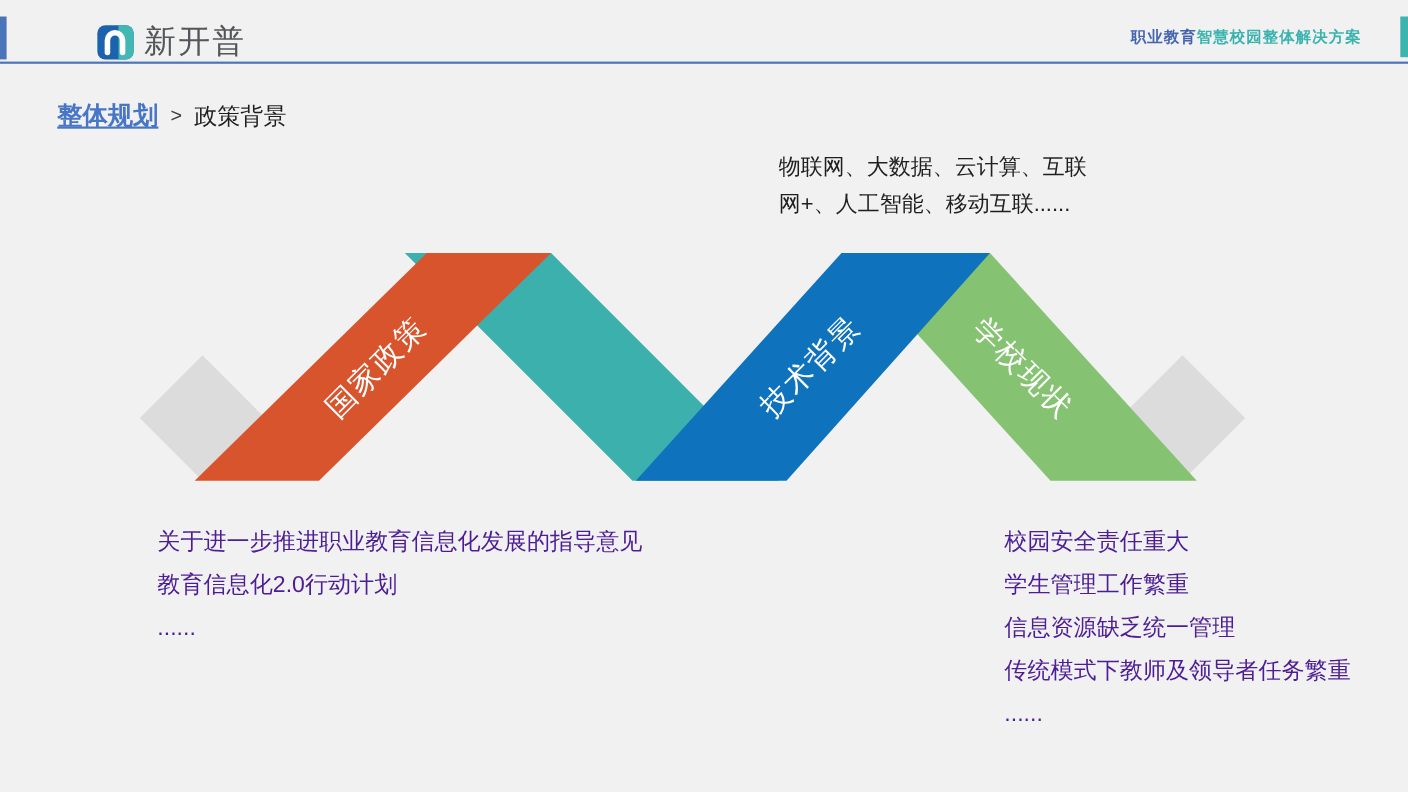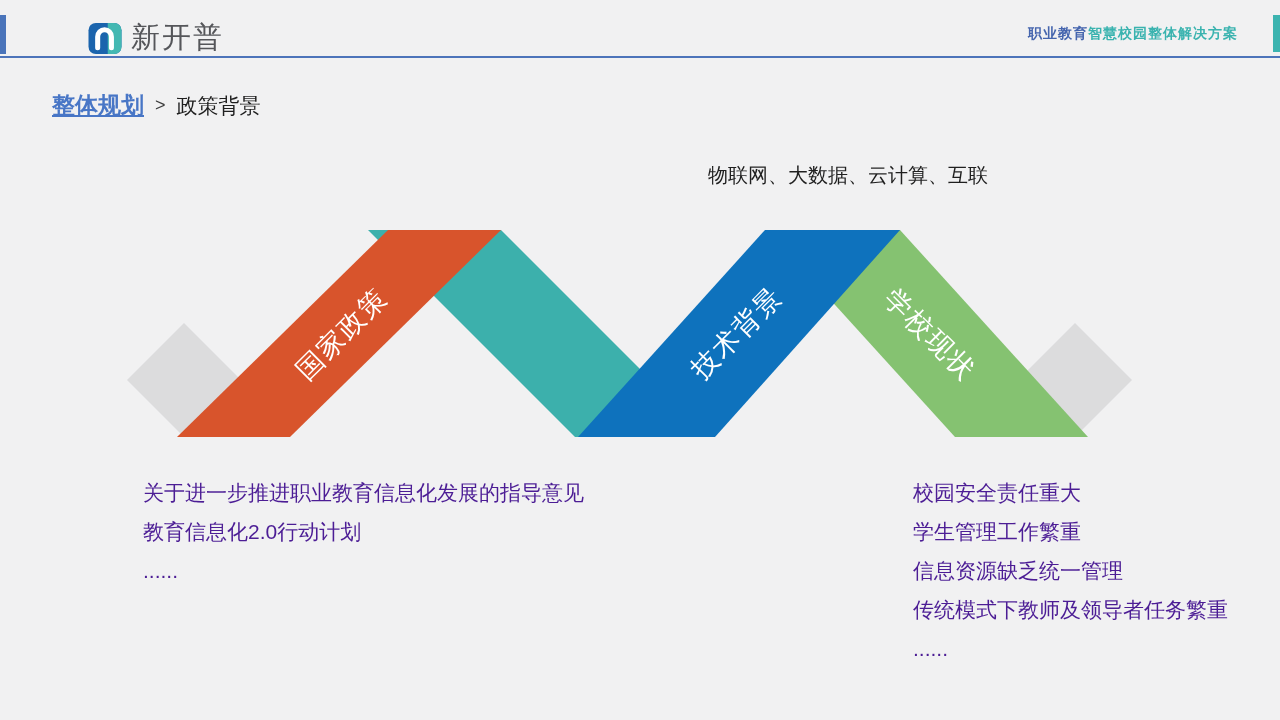--- a/index.html
+++ b/index.html
@@ -16,21 +16,21 @@
   .title-blue{color:#4565ae;}
   .title-teal{color:#3ab3af;}
 
   
   .breadcrumb{position:absolute;left:52px;top:90px;display:flex;align-items:center;}
   .bc-section{font-size:23px;font-weight:bold;color:#4876c6;text-decoration:underline;}
   .bc-sep{font-size:18px;color:#3c3c3c;margin:0 11px;}
   .bc-page{font-size:21px;color:#1f1f1f;text-align:center;}
 
   
-  .tech-note{position:absolute;left:708px;top:135px;font-size:20px;line-height:34px;color:#1f1f1f;margin-top:23px;}
+  .tech-note{position:absolute;left:708px;top:135px;font-size:20px;line-height:34px;color:#1f1f1f;}
   .list{position:absolute;font-size:21px;line-height:39px;color:#4c1d95;}
   .policy-list{left:143px;top:473px;}
   .school-list{left:888px;top:473px;margin-left:25px;}
 
   
   .diagram{position:absolute;left:0;top:0;width:1280px;height:720px;}
   .ribbon-label{font-size:27px;letter-spacing:2px;fill:#ffffff;}
 </style>
 </head>
 <body>
@@ -54,20 +54,21 @@
   </div>
 
   <div class="breadcrumb">
     <span class="bc-section">整体规划</span>
     <span class="bc-sep">&gt;</span>
     <span class="bc-page">政策背景</span>
   </div>
 
   <div class="tech-note">
     <div>物联网、大数据、云计算、互联</div>
+    <div>网+、人工智能、移动互联......</div>
   </div>
 
   <svg class="diagram" viewBox="0 0 1280 720">
     <polygon points="184,323 241,380 184,437 127,380" fill="#dcdcdd"></polygon>
     <polygon points="1075,323 1132,380 1075,437 1018,380" fill="#dcdcdd"></polygon>
     <polygon points="368,230 501,230 708,437 575,437" fill="#3cb0ac"></polygon>
     <polygon points="767,230 900,230 1088,437 955,437" fill="#85c271"></polygon>
     <polygon points="177,437 388,230 501,230 290,437" fill="#d8542c"></polygon>
     <polygon points="578,437 765,230 900,230 715,437" fill="#0e72bd"></polygon>
 

